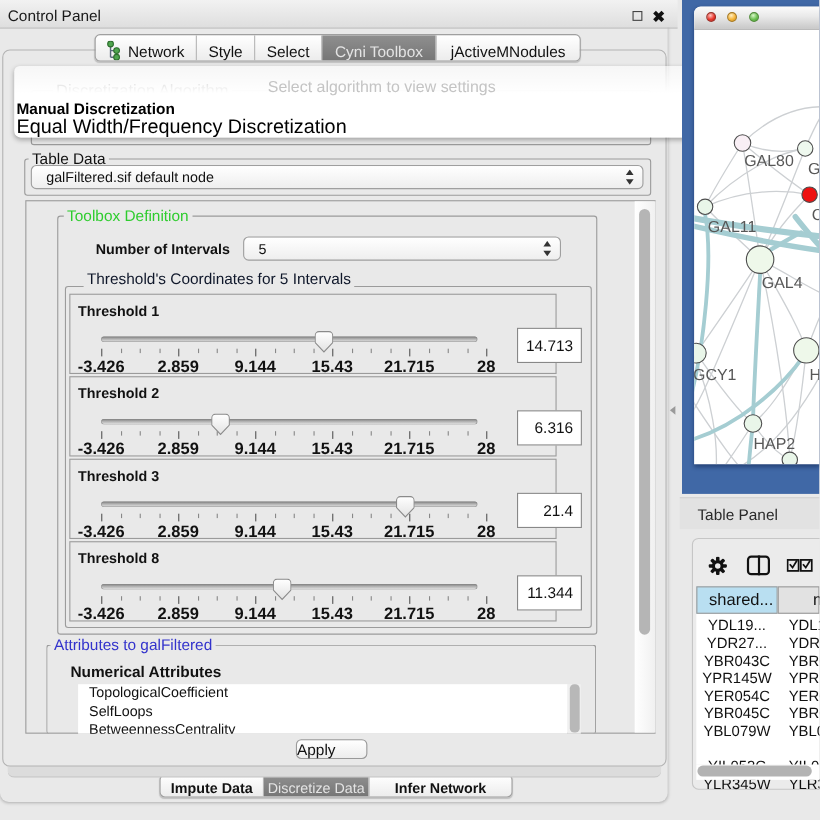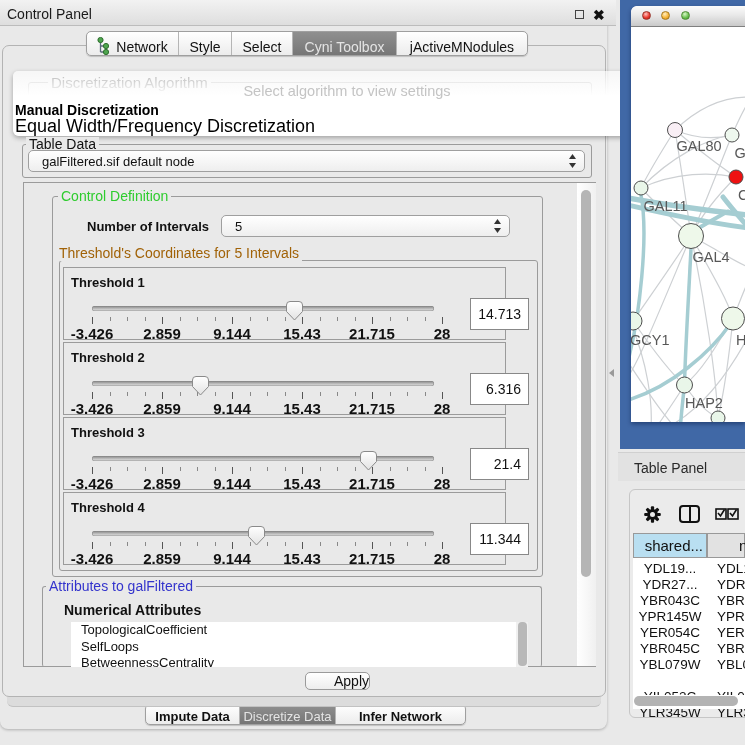--- a/index.html
+++ b/index.html
@@ -34,21 +34,21 @@
 .thp { position:absolute; left:63px; width:443px; height:73px; border:1px solid #9b9b9b; background:#e9e9e9; }
 .thp .ttl { position:absolute; left:7px; top:7px; font-weight:bold; font-size:13px; color:#111; }
 .vbox { position:absolute; left:406px; top:30px; width:59px; height:32px; background:#fff; border:1px solid #888; font-size:14px; color:#111; text-align:right; padding:7px 7px 0 0; }
 .track { position:absolute; left:28px; top:38px; width:342px; height:5px; border-radius:2.5px; background:linear-gradient(#808080 0%, #b4b4b4 45%, #e6e6e6 100%); box-shadow:inset 0 0 0 0.5px #8a8a8a; }
 .ticklabel { position:absolute; top:57px; font-size:15px; font-weight:bold; color:#111; transform:translateX(-50%); }
 
 
 #numlist { position:absolute; left:71px; top:622px; width:445px; height:45px; background:#fff; font-size:13px; color:#111; overflow:hidden; }
 #numlist div { padding-left:10px; height:16.5px; }
 
-.btn { position:absolute; background:linear-gradient(#ffffff,#ededed); border:1px solid #9a9a9a; border-radius:5px; font-size:13px; color:#111; text-align:right;margin-left:36px; }
+.btn { position:absolute; background:linear-gradient(#ffffff,#ededed); border:1px solid #9a9a9a; border-radius:5px; font-size:13px; color:#111; text-align:left; }
 
 
 #netframe { left:620px; top:0; width:125px; height:449px; background:#4068a6; }
 #netwin { position:absolute; left:11px; top:6px; width:114px; height:416px; background:#fff; border-radius:6px 0 0 0; overflow:hidden; box-shadow:0 2px 4px rgba(0,20,60,0.45); }
 #nettitle { position:absolute; left:0; top:0; width:114px; height:21px; background:linear-gradient(#fbfbfb 0%,#e9e9e9 45%,#c9c9c9 100%); border-bottom:1px solid #7f7f7f; border-radius:6px 0 0 0; }
 .tl { position:absolute; top:5px; width:9px; height:9px; border-radius:50%; }
 
 
 #tpheader { left:618px; top:452px; width:127px; height:29px; background:#e2e2e2; border-top:1px solid #d0d0d0; }
 #tpheader .t { position:absolute; left:16px; top:7px; font-size:14px; color:#2a2a2a; }
@@ -85,21 +85,21 @@
   <div class="s" style="width:61px;">Select</div>
   <div class="s sel" style="width:104px;">Cyni Toolbox</div>
   <div class="s" style="width:130px;">jActiveMNodules</div>
 </div>
 
 <div class="grp" style="left:28px; top:82px; width:564px; height:50px;"></div>
 <div class="grplabel" style="left:48px; top:75px; color:#333; font-size:15px;">Discretization Algorithm</div>
 
 <div class="abs" style="left:560px; top:97px; width:26px; height:21px; background:linear-gradient(#cfe5fa,#5a9be0 55%,#3b7fd6); border:1px solid #4a7ab8; border-radius:5px;"></div>
 
-<div class="abs" style="left:13px; top:71px; width:668px; height:65px; background:linear-gradient(rgba(255,255,255,0.62), #ffffff 38%); border-radius:5px 5px 6px 6px; box-shadow:0 2px 5px rgba(0,0,0,0.3);">
+<div class="abs" style="left:13px; top:60px; width:668px; height:65px; background:linear-gradient(rgba(255,255,255,0.62), #ffffff 38%); border-radius:5px 5px 6px 6px; box-shadow:0 2px 5px rgba(0,0,0,0.3);">
   <div class="abs" style="left:0; top:12px; width:100%; text-align:center; font-size:14.5px; color:#c4c4c4;">Select algorithm to view settings</div>
   <div class="abs" style="left:2px; top:31px; font-size:14px; font-weight:bold; color:#000;">Manual Discretization</div>
   <div class="abs" style="left:2px; top:45px; font-size:18px; color:#000;">Equal Width/Frequency Discretization</div>
 </div>
 
 <div class="grp" style="left:22px; top:144px; width:570px; height:34px;"></div>
 <div class="grplabel" style="left:26px; top:137px; color:#111;">Table Data</div>
 <div class="combo" style="left:28px; top:150px; width:557px; height:22px;">
   <div class="txt">galFiltered.sif default node</div>
   <svg class="arr" viewBox="0 0 9 14">
@@ -107,33 +107,33 @@
       <path d="M4.5 14 L1 9 H8 Z" fill="#333"></path>
     </svg>
 </div>
 
 <div class="abs" style="left:23px; top:182px; width:573px; height:485px; border:1px solid #9b9b9b; background:#e9e9e9; overflow:hidden;"></div>
 
 <div class="abs" style="left:577px; top:183px; width:19px; height:483px; background:linear-gradient(90deg,#ffffff,#f0f0f0);"></div>
 <div class="abs" style="left:581px; top:190px; width:10px; height:387px; background:#b5b5b5; border-radius:5px;"></div>
 
 <div class="grp" style="left:52px; top:196px; width:491px; height:381px;"></div>
-<div class="grplabel" style="left:58px; top:189px; color:#2ecc2e;">Control Definition</div>
+<div class="grplabel" style="left:58px; top:189px; color:#2ecc2e;">Toolbox Definition</div>
 
 <div class="abs" style="left:87px; top:219px; font-size:13px; font-weight:bold; color:#111;">Number of Intervals</div>
 <div class="combo" style="left:221px; top:215px; width:289px; height:22px;">
   <div class="txt">5</div>
   <svg class="arr" viewBox="0 0 9 14">
       <path d="M4.5 0 L8 5 H1 Z" fill="#333"></path>
       <path d="M4.5 14 L1 9 H8 Z" fill="#333"></path>
     </svg>
 </div>
 
 <div class="grp" style="left:59px; top:260px; width:479px; height:311px;"></div>
-<div class="grplabel" style="left:56px; top:246px; color:#a16207;">Threshold's Coordinates for 5 Intervals</div>
+<div class="grplabel" style="left:76px; top:246px; color:#0f172a;">Threshold's Coordinates for 5 Intervals</div>
 
 <div id="thps">
     <div class="thp" style="top:267px;">
       <div class="ttl">Threshold 1</div>
       <div class="track"></div>
       <div style="position:absolute;left:28px;top:49px;width:1px;height:7px;background:#555;"></div>
       <div style="position:absolute;left:45.5px;top:49px;width:1px;height:4px;background:#888;"></div>
       <div style="position:absolute;left:63px;top:49px;width:1px;height:4px;background:#888;"></div>
       <div style="position:absolute;left:80.5px;top:49px;width:1px;height:4px;background:#888;"></div>
       <div class="ticklabel" style="left:28px;">-3.426</div>
@@ -246,21 +246,21 @@
         <defs>
           <linearGradient id="tg417" x1="0" y1="0" x2="0" y2="1">
             <stop offset="0" stop-color="#ffffff"></stop>
             <stop offset="1" stop-color="#e2e2e2"></stop>
           </linearGradient>
         </defs>
       </svg>
       <div class="vbox">21.4</div>
     </div>
     <div class="thp" style="top:492px;">
-      <div class="ttl">Threshold 4</div>
+      <div class="ttl">Threshold 8</div>
       <div class="track"></div>
       <div style="position:absolute;left:28px;top:49px;width:1px;height:7px;background:#555;"></div>
       <div style="position:absolute;left:45.5px;top:49px;width:1px;height:4px;background:#888;"></div>
       <div style="position:absolute;left:63px;top:49px;width:1px;height:4px;background:#888;"></div>
       <div style="position:absolute;left:80.5px;top:49px;width:1px;height:4px;background:#888;"></div>
       <div class="ticklabel" style="left:28px;">-3.426</div>
       <div style="position:absolute;left:98px;top:49px;width:1px;height:7px;background:#555;"></div>
       <div style="position:absolute;left:115.5px;top:49px;width:1px;height:4px;background:#888;"></div>
       <div style="position:absolute;left:133px;top:49px;width:1px;height:4px;background:#888;"></div>
       <div style="position:absolute;left:150.5px;top:49px;width:1px;height:4px;background:#888;"></div>

